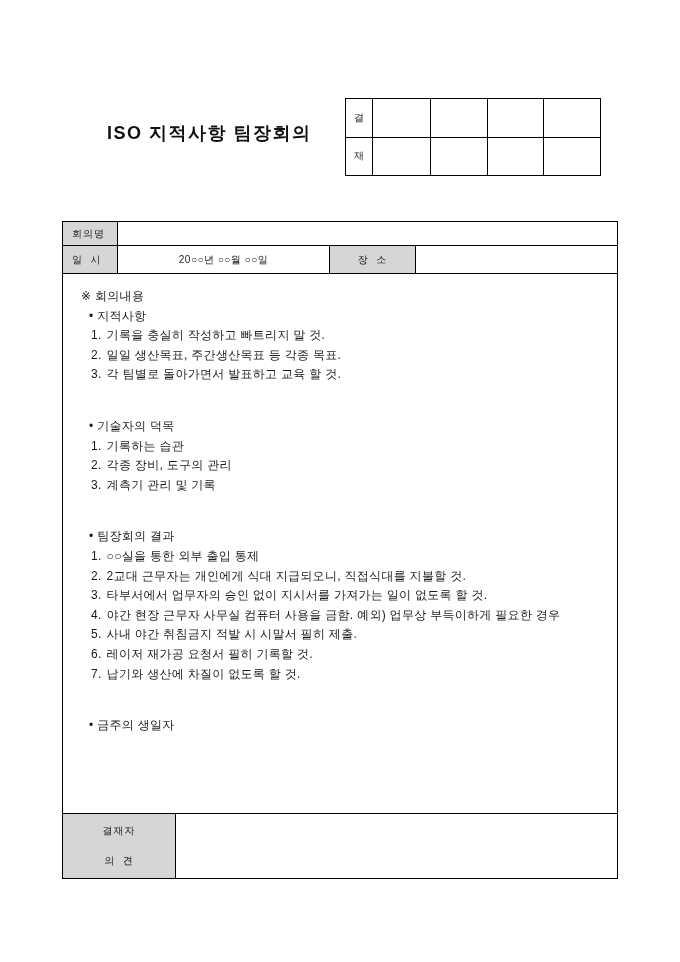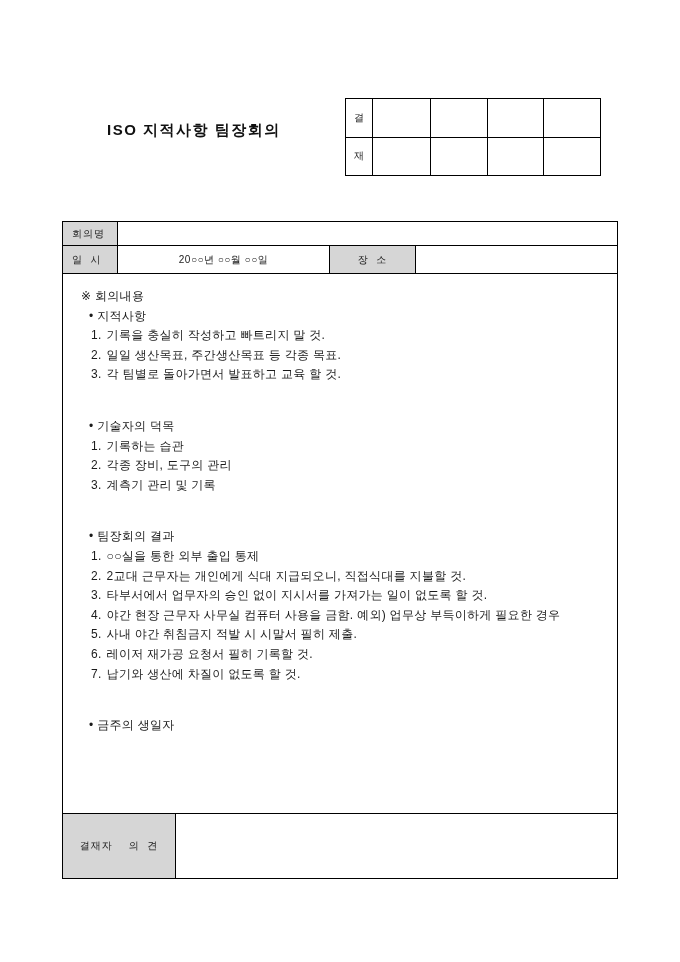--- a/index.html
+++ b/index.html
@@ -8,21 +8,21 @@
     background:#ffffff;
     position:relative;
     font-family:"Liberation Sans","DejaVu Sans",sans-serif;
     color:#1a1a1a;
     overflow:hidden;
   }
 
   
   .page-title {
     position:absolute; left:107px; top:121px;
-    font-size:15px; font-weight:bold;
+    font-size:18px; font-weight:bold;
     letter-spacing:1.5px; white-space:pre;
     color:#111;
   }
 
   
   .approval-box {
     position:absolute; left:345px; top:98px;
     width:256px; height:78px;
     border:1px solid #000; box-sizing:border-box;
     display:flex; background:#fff;
@@ -84,21 +84,21 @@
     align-items:flex-start;
   }
   .content-heading { white-space:pre; }
   .section { margin-top:32px; }
   .section:first-child { margin-top:0; }
   .section-title { padding-left:8px; }
   .section-item { padding-left:10px; white-space:nowrap; }
   .item-num { margin-right:5px; }
 
   .footer-label {
-    flex-direction:row; justify-content:center; align-items:center;
+    flex-direction:column; justify-content:center; align-items:center;
     gap:16px; white-space:pre; letter-spacing:1px;
   }
 </style>
 </head>
 <body>
 
 <div class="page-title">ISO 지적사항 팀장회의</div>
 
 <div class="approval-box">
   <div class="approval-label-col">

